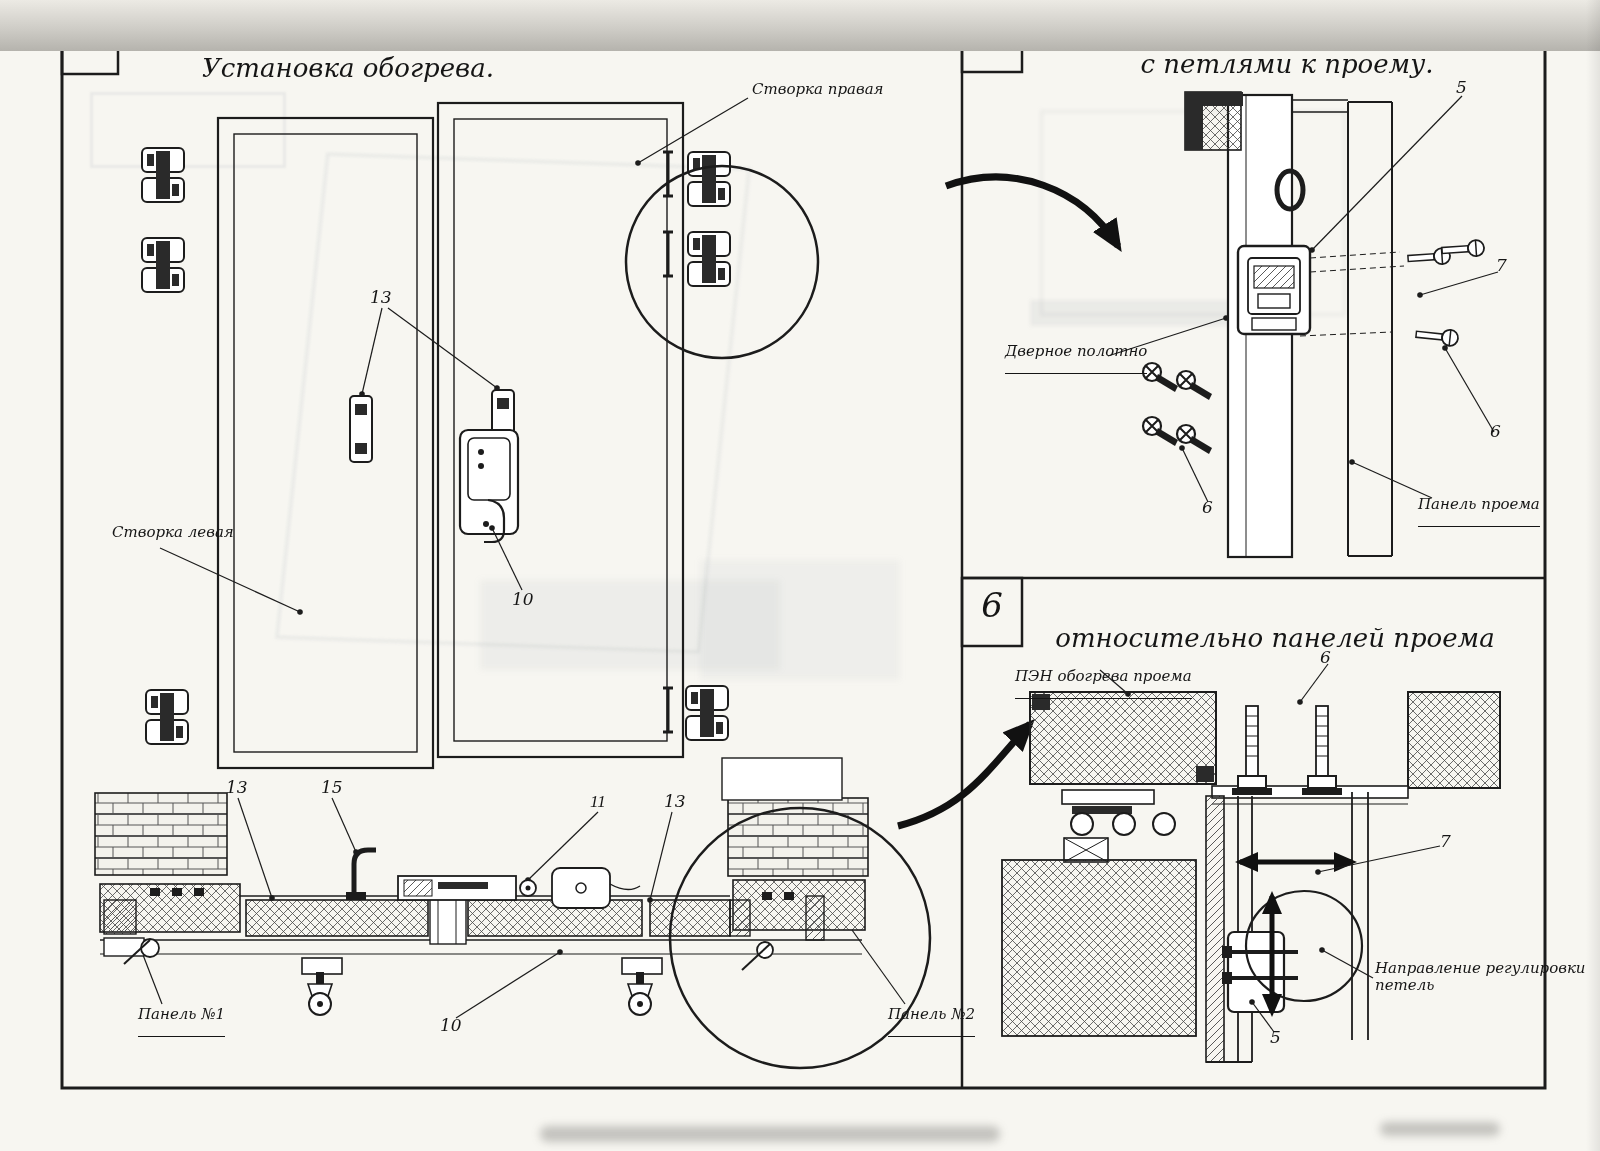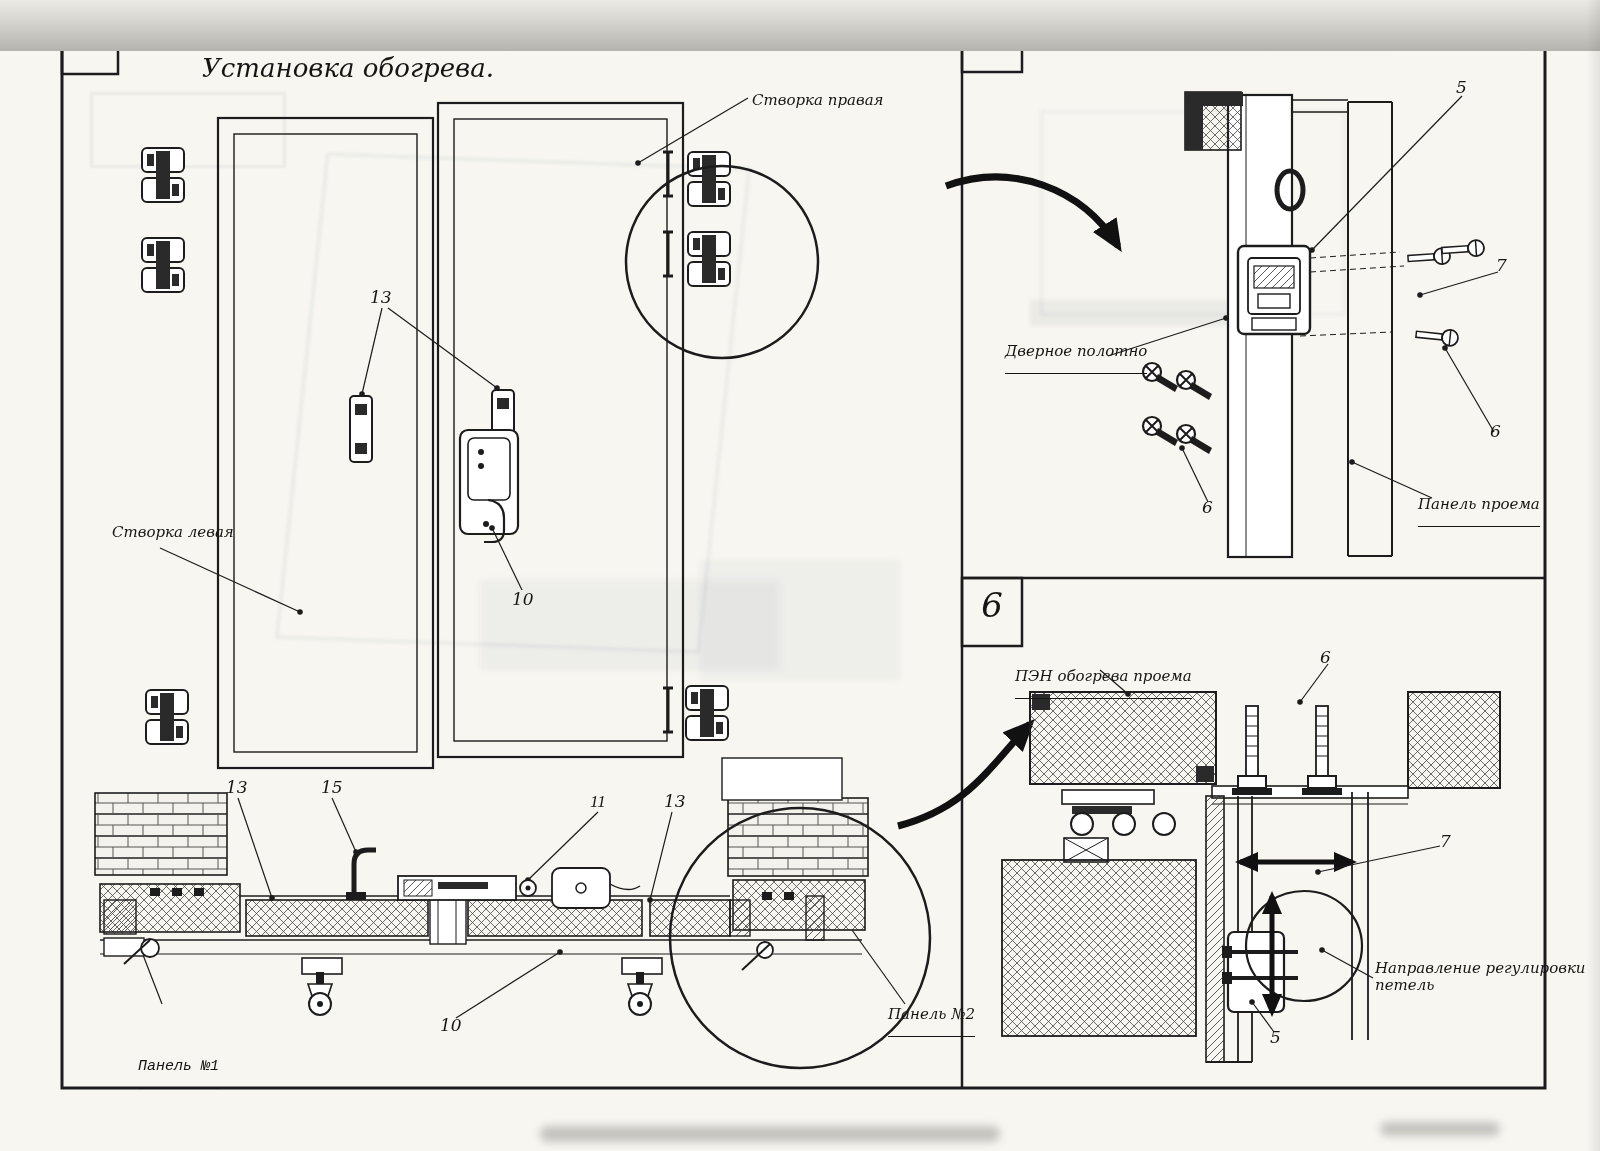--- a/index.html
+++ b/index.html
@@ -325,40 +325,42 @@
         <circle cx="1322" cy="950" r="2.2"></circle>
     </g>
   </svg>
 
   <div class="lbl t-num" style="left:62px;top:16px;width:56px;">4</div>
   <div class="lbl t-num" style="left:962px;top:14px;width:60px;">5</div>
   <div class="lbl t-num" style="left:962px;top:586px;width:60px;">6</div>
 
   <div class="lbl t-title" style="left:202px;top:20px;">Крепление петель к створкам двери.</div>
   <div class="lbl t-title" style="left:202px;top:54px;">Установка обогрева.</div>
-  <div class="lbl t-label" style="left:752px;top:92px;text-align:center;">Створка правая</div>
+  <div class="lbl t-label" style="left:752px;top:81px;text-align:center;">Створка правая</div>
   <div class="lbl t-label" style="left:112px;top:524px;">Створка левая</div>
   <div class="lbl t-callout" style="left:370px;top:288px;">13</div>
   <div class="lbl t-callout" style="left:512px;top:590px;">10</div>
   <div class="lbl t-callout" style="left:226px;top:778px;">13</div>
   <div class="lbl t-callout" style="left:321px;top:778px;">15</div>
   <div class="lbl t-callout" style="left:590px;top:792px;font-family:Liberation Serif, serif;">11</div>
   <div class="lbl t-callout" style="left:664px;top:792px;">13</div>
   <div class="lbl t-callout" style="left:440px;top:1016px;">10</div>
-  <div class="lbl t-label u" style="left:138px;top:1058px;font-family:Liberation Mono, monospace;">Панель №1</div>
+  <div class="lbl t-label u" style="left:138px;top:1006px;">Панель №1</div>
   <div class="lbl t-label u" style="left:888px;top:1006px;">Панель №2</div>
 
   <div class="lbl t-title center" style="left:1062px;top:16px;width:450px;">Крепление дверного полотна</div>
+  <div class="lbl t-title center" style="left:1062px;top:50px;width:450px;">с петлями к проему.</div>
   <div class="lbl t-callout" style="left:1456px;top:78px;">5</div>
   <div class="lbl t-callout" style="left:1496px;top:256px;">7</div>
   <div class="lbl t-callout" style="left:1490px;top:422px;">6</div>
   <div class="lbl t-callout" style="left:1202px;top:498px;">6</div>
   <div class="lbl t-label u" style="left:1005px;top:343px;">Дверное полотно</div>
   <div class="lbl t-label u" style="left:1418px;top:496px;">Панель проема</div>
 
+  <div class="lbl t-title center" style="left:1035px;top:624px;width:480px;">относительно панелей проема</div>
   <div class="lbl t-label u" style="left:1015px;top:653px;margin-top:15px;">ПЭН обогрева проема</div>
   <div class="lbl t-callout" style="left:1320px;top:648px;">6</div>
   <div class="lbl t-callout" style="left:1440px;top:832px;">7</div>
   <div class="lbl t-callout" style="left:1270px;top:1028px;">5</div>
   <div class="lbl t-label" style="left:1375px;top:960px;">
     <div>Направление регулировки</div>
     <div>петель</div>
   </div>
 
   <div class="scan-bottom"></div>

